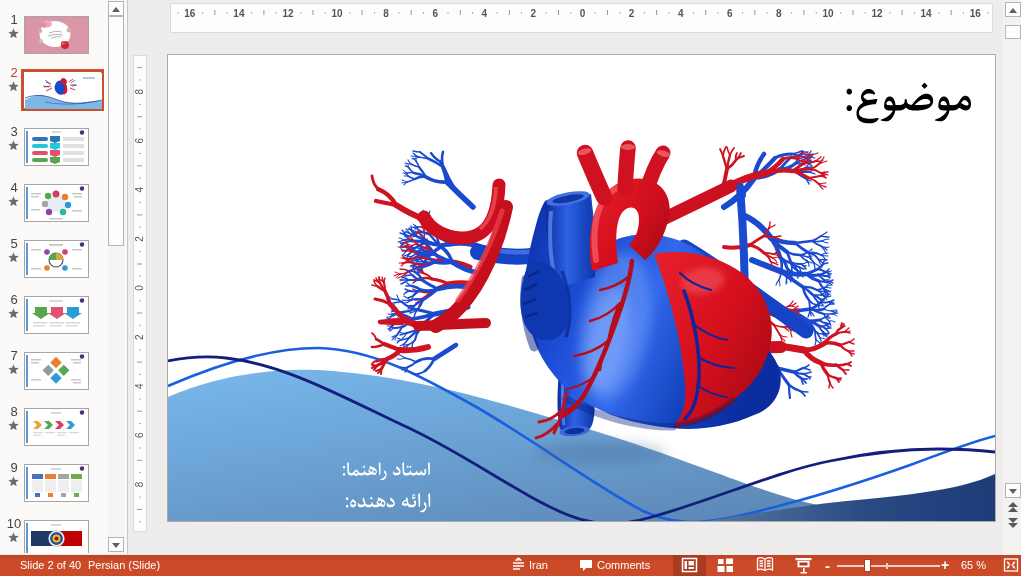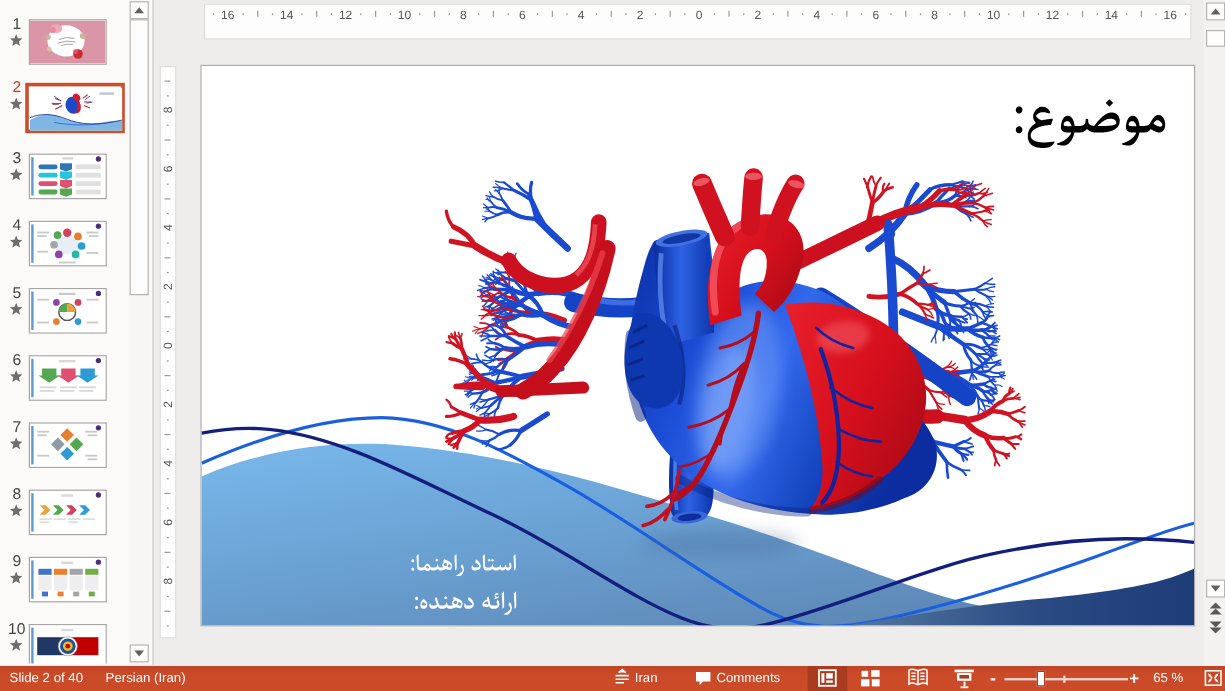--- a/index.html
+++ b/index.html
@@ -11,21 +11,21 @@
 .thumbwrap svg{display:block;}
 .tnum{position:absolute;left:6px;width:16px;text-align:center;font-size:13px;color:#444;}
 .tstar{position:absolute;left:5px;width:16px;text-align:center;font-size:11px;color:#777;}
 #sel{left:21px;top:69px;width:83px;height:42px;border:3px solid #cb4e2d;background:#fff;box-sizing:border-box;}
 #sel .inner{position:absolute;left:1px;top:1px;}
 
 #pscroll{left:108px;top:0;width:17px;height:554px;background:#f6f5f4;}
 .sbtn{position:absolute;left:0;width:16px;height:15px;background:#fdfdfd;border:1px solid #b5b3b1;box-sizing:border-box;color:#777;}
 #pthumb{position:absolute;left:0;top:16px;width:16px;height:230px;background:#fdfdfd;border:1px solid #b5b3b1;box-sizing:border-box;}
 
-#hruler{left:170px;top:3px;width:823px;height:30px;background:#fdfdfd;border:1px solid #dddbd9;box-sizing:border-box;}
+#hruler{left:170px;top:3px;width:823px;height:30px;background:#fdfdfd;border:1px solid #dddbd9;box-sizing:border-box;font-weight:bold;}
 #vruler{left:133px;top:55px;width:14px;height:477px;background:#fdfdfd;border:1px solid #dddbd9;box-sizing:border-box;}
 
 #slide{left:167px;top:54px;width:827px;height:466px;background:#fff;border:1px solid #ababab;box-sizing:content-box;}
 
 .rsb{left:1004px;width:16px;}
 
 #status{left:0;top:555px;width:1021px;height:21px;background:linear-gradient(#c04326,#cb4a28 30%,#cb4a28);color:#fff;font-size:11px;}
 #status .it{position:absolute;top:0;height:21px;line-height:21px;}
 </style>
 </head>
@@ -1300,22 +1300,22 @@
       <path d="M7 9 L11 4 L3 4 Z" fill="#606060"></path>
     </svg></div>
 <div class="abs" style="left:1005px;top:502px;"><svg width="16" height="26">
       <path d="M8 0 L13 5 L3 5 Z" fill="#595959"></path>
       <path d="M8 5 L13 10 L3 10 Z" fill="#595959"></path>
       <path d="M8 21 L13 16 L3 16 Z" fill="#595959"></path>
       <path d="M8 26 L13 21 L3 21 Z" fill="#595959"></path>
     </svg></div>
 
 <div id="status" class="abs">
- <div class="it" style="left:8px;">Slide 2 of 40</div>
- <div class="it" style="left:88px;">Persian (Iran)</div>
+ <div class="it" style="left:20px;">Slide 2 of 40</div>
+ <div class="it" style="left:88px;">Persian (Slide)</div>
  <div class="it" style="left:511px;"><svg width="15" height="21">
         <g stroke="#fff" stroke-width="1.3" fill="none">
           <path d="M2 8 h11 M2 11 h11 M2 14 h7"></path>
           <path d="M4.5 5.5 l3 -2.5 l3 2.5" fill="#fff"></path>
         </g>
       </svg></div>
  <div class="it" style="left:529px;">Iran</div>
  <div class="it" style="left:578px;"><svg width="16" height="21">
         <path d="M2 5 h12 v8 h-6 l-3 3 v-3 h-3 z" fill="#fff"></path>
       </svg></div>

